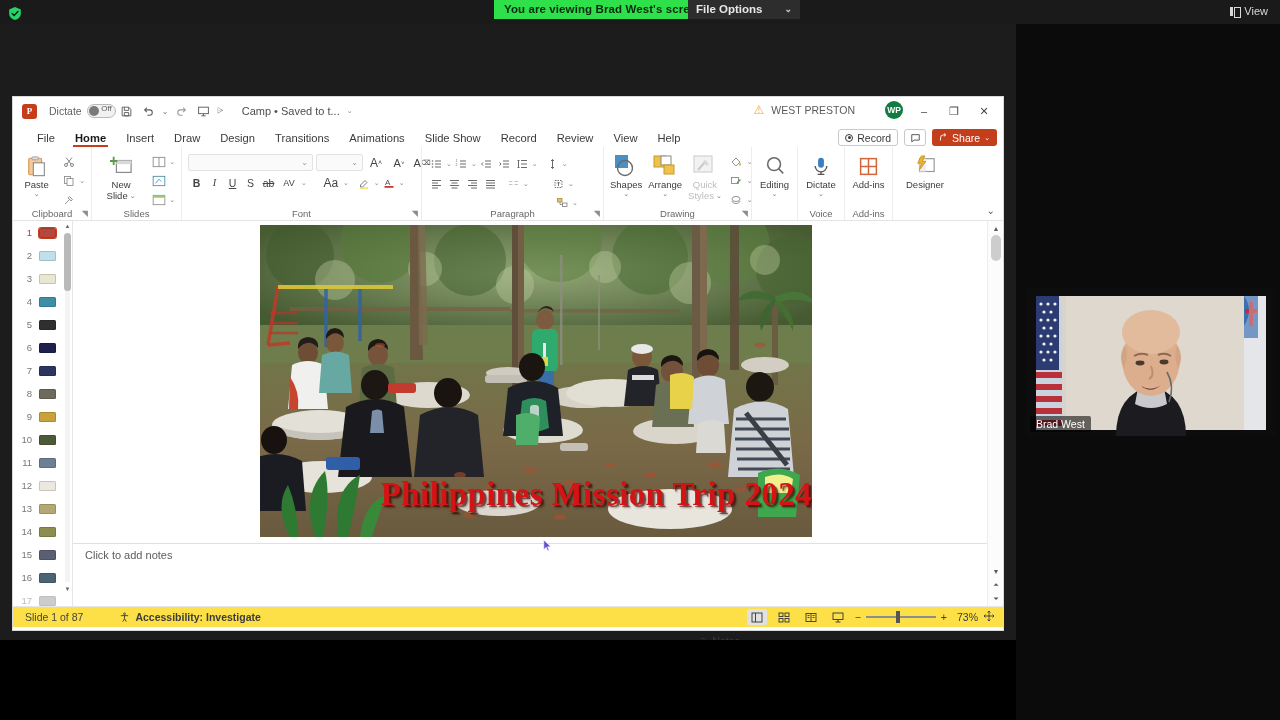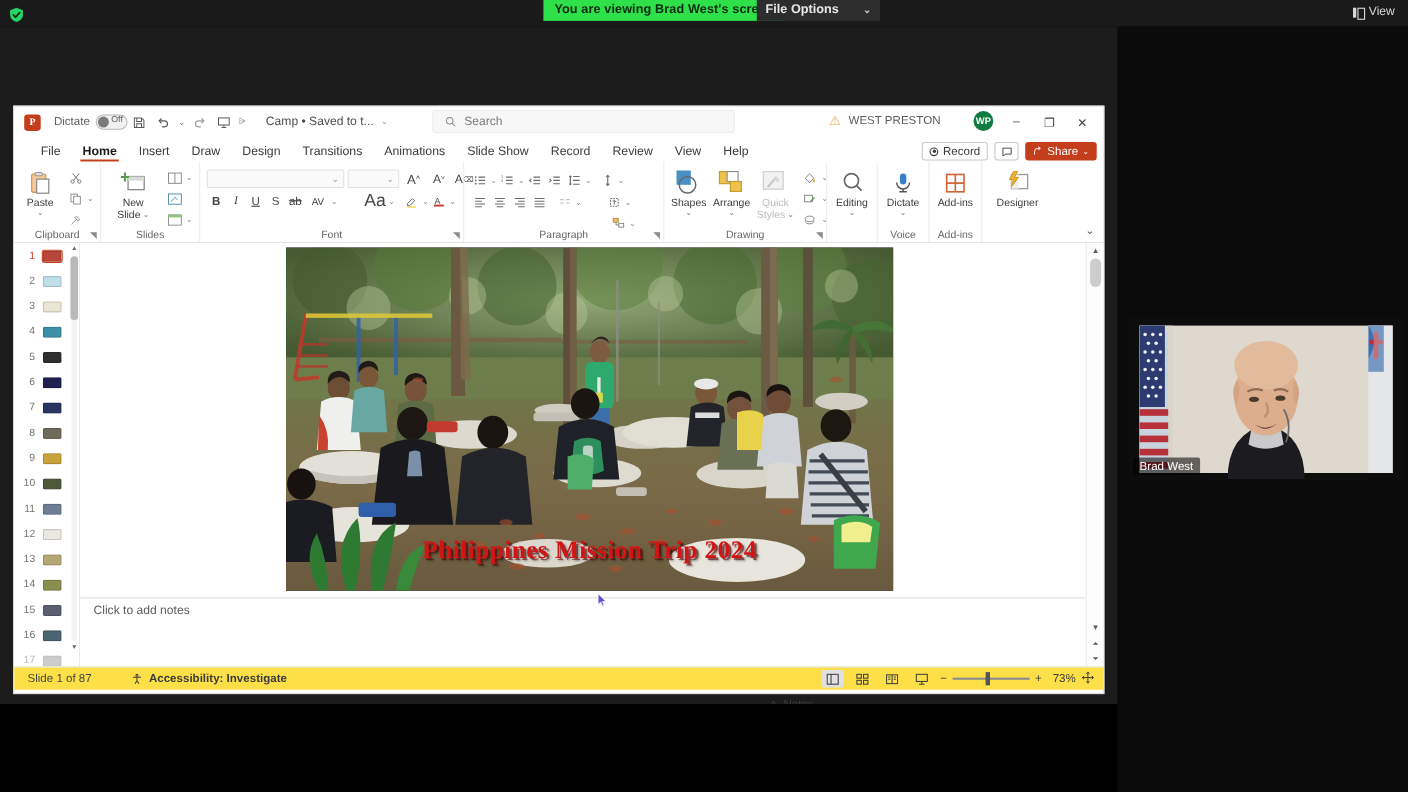--- a/index.html
+++ b/index.html
@@ -195,22 +195,22 @@
 
   .slide-area {
     flex: 1; position: relative; background: #fff; overflow: hidden;
   }
   .slide-canvas {
     position: absolute; left: 187px; top: 4px; width: 552px; height: 312px;
     background: #000; overflow: hidden;
   }
   .slide-photo { position: absolute; inset: 0; overflow: hidden; }
   .slide-title-text {
-    position: absolute; left: 0; right: 0; bottom: 24px; text-align: center;
-    font-family: "Liberation Serif", serif; font-weight: bold; font-size: 23px;
+    position: absolute; left: 0; right: 0; bottom: 24px; text-align: right;
+    font-family: "Liberation Serif", serif; font-weight: bold; font-size: 33px;
     color: #d41414; letter-spacing: .4px;
     text-shadow: 2px 2px 0 rgba(90,0,0,.55), 3px 3px 2px rgba(0,0,0,.35);
   }
   .notes-divider { position:absolute; left: 0; right: 16px; top: 322px; height: 1px; background: #e0e0e0;}
   .notes-text {
     position: absolute; left: 12px; top: 328px; font-size: 11px; color: #5c5c5c;
   }
   .cursor {
     position: absolute; left: 470px; top: 318px; width: 9px; height: 13px; z-index: 5;
   }
@@ -321,27 +321,20 @@
               <path d="M8 20h8"></path>
           </svg>
         </div>
         <div class="tb-icon small-caret">⩥</div>
 
         <div class="doc-name">
           <span>Camp  •  Saved to t...</span>
           <span class="cv-s">⌄</span>
         </div>
 
-        <div class="ppt-search">
-          <svg width="11" height="11" viewBox="0 0 24 24" fill="none" stroke="#8a8a8a" stroke-width="2">
-            <circle cx="10.5" cy="10.5" r="6.5"></circle>
-              <path d="M15.5 15.5 21 21"></path>
-          </svg>
-          <span>Search</span>
-        </div>
 
         <div class="ppt-acct">
           <span class="warn-tri">⚠</span>
           <span>WEST PRESTON</span>
           <span class="avatar-circle">WP</span>
         </div>
 
         <div class="win-ctrls">
           <div>–</div>
           <div>❐</div>
@@ -491,21 +484,21 @@
               <span class="mbtn" style="width:20px;font-size:11px">A<sub style="font-size:7px">⌫</sub></span>
             </div>
             <div style="display:flex;gap:1px;align-items:center">
               <span class="mbtn" style="font-weight:bold">B</span>
               <span class="mbtn" style="font-style:italic;font-family:'Liberation Serif',serif">I</span>
               <span class="mbtn" style="text-decoration:underline">U</span>
               <span class="mbtn">S</span>
               <span class="mbtn" style="text-decoration:line-through">ab</span>
               <span class="mbtn" style="width:22px;font-size:9px">AV</span>
               <span class="cv-s">⌄</span>
-              <span class="mbtn" style="width:22px;font-size:16px;margin-left:22px">Aa</span>
+              <span class="mbtn" style="width:22px;font-size:12px;margin-left:12px">Aa</span>
               <span class="cv-s">⌄</span>
               <span class="mbtn" style="margin-left:6px">
                 <svg width="12" height="12" viewBox="0 0 24 24" fill="none" stroke="#6a6a6a" stroke-width="1.7">
                   <path d="M5 16 14 7l4 4-9 9H5z"></path>
                     <rect x="4" y="21" width="16" height="2.5" fill="#f2d54a" stroke="none"></rect>
                 </svg>
               </span>
               <span class="cv-s">⌄</span>
               <span class="mbtn">
                 <svg width="12" height="13" viewBox="0 0 24 24">

